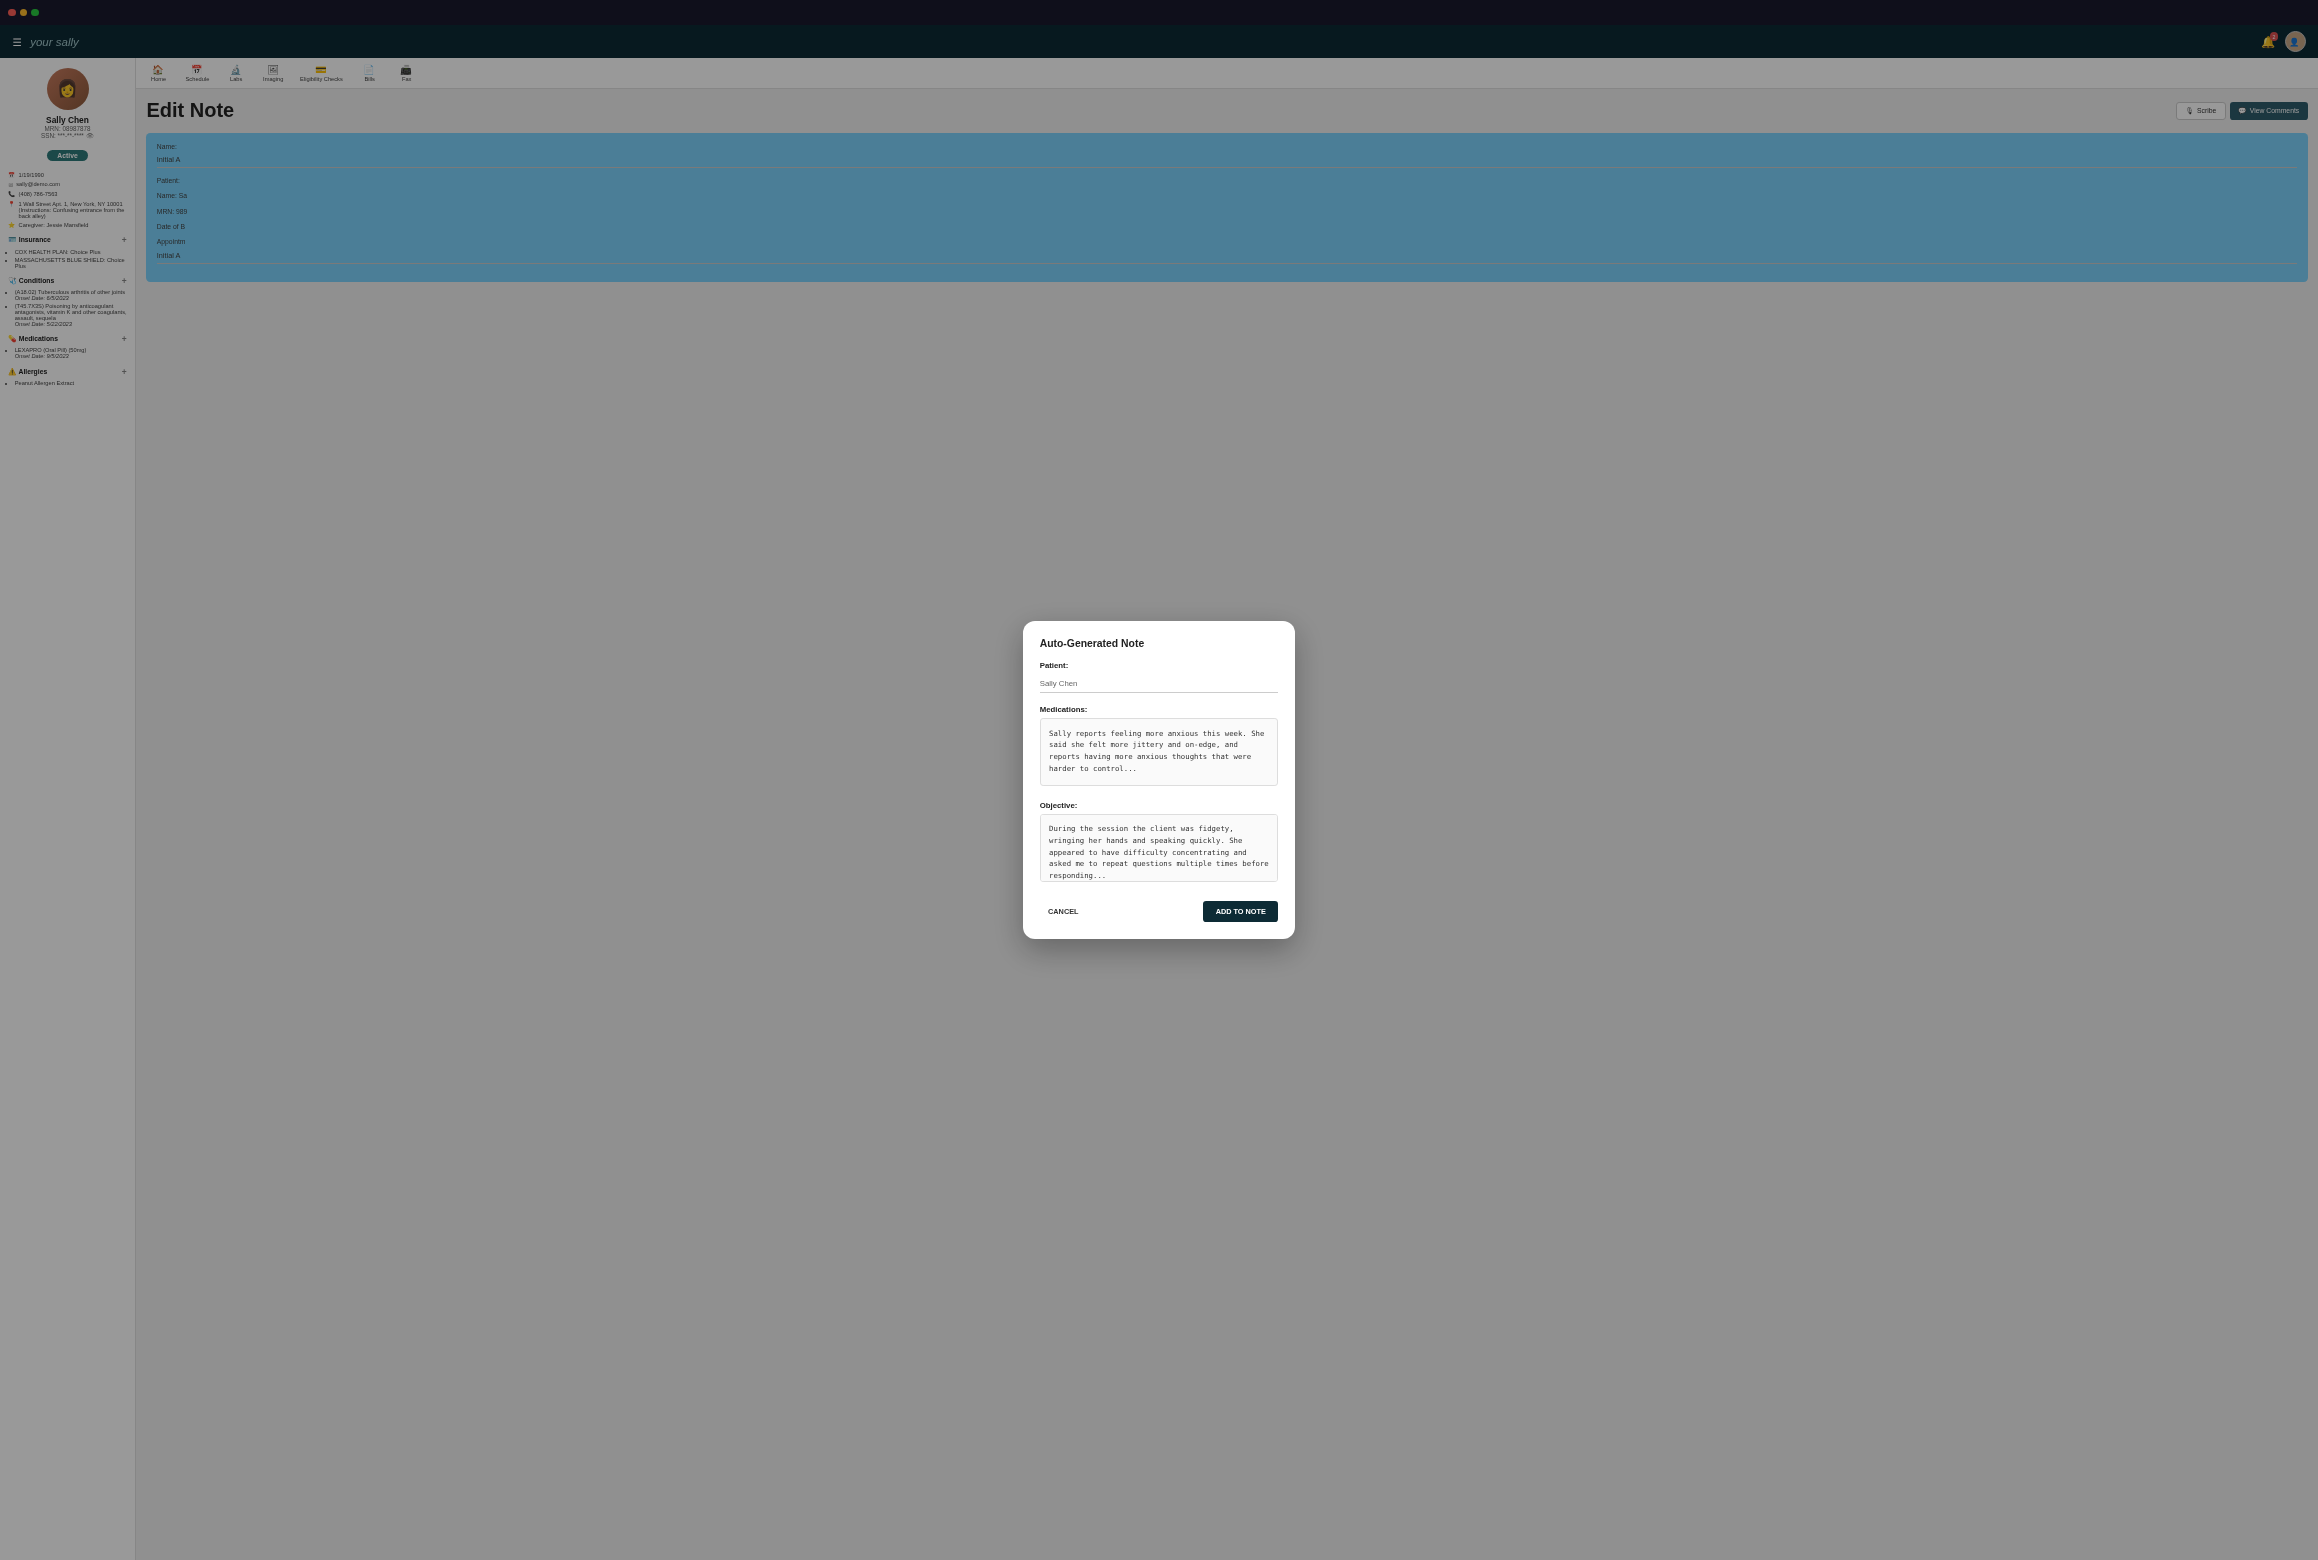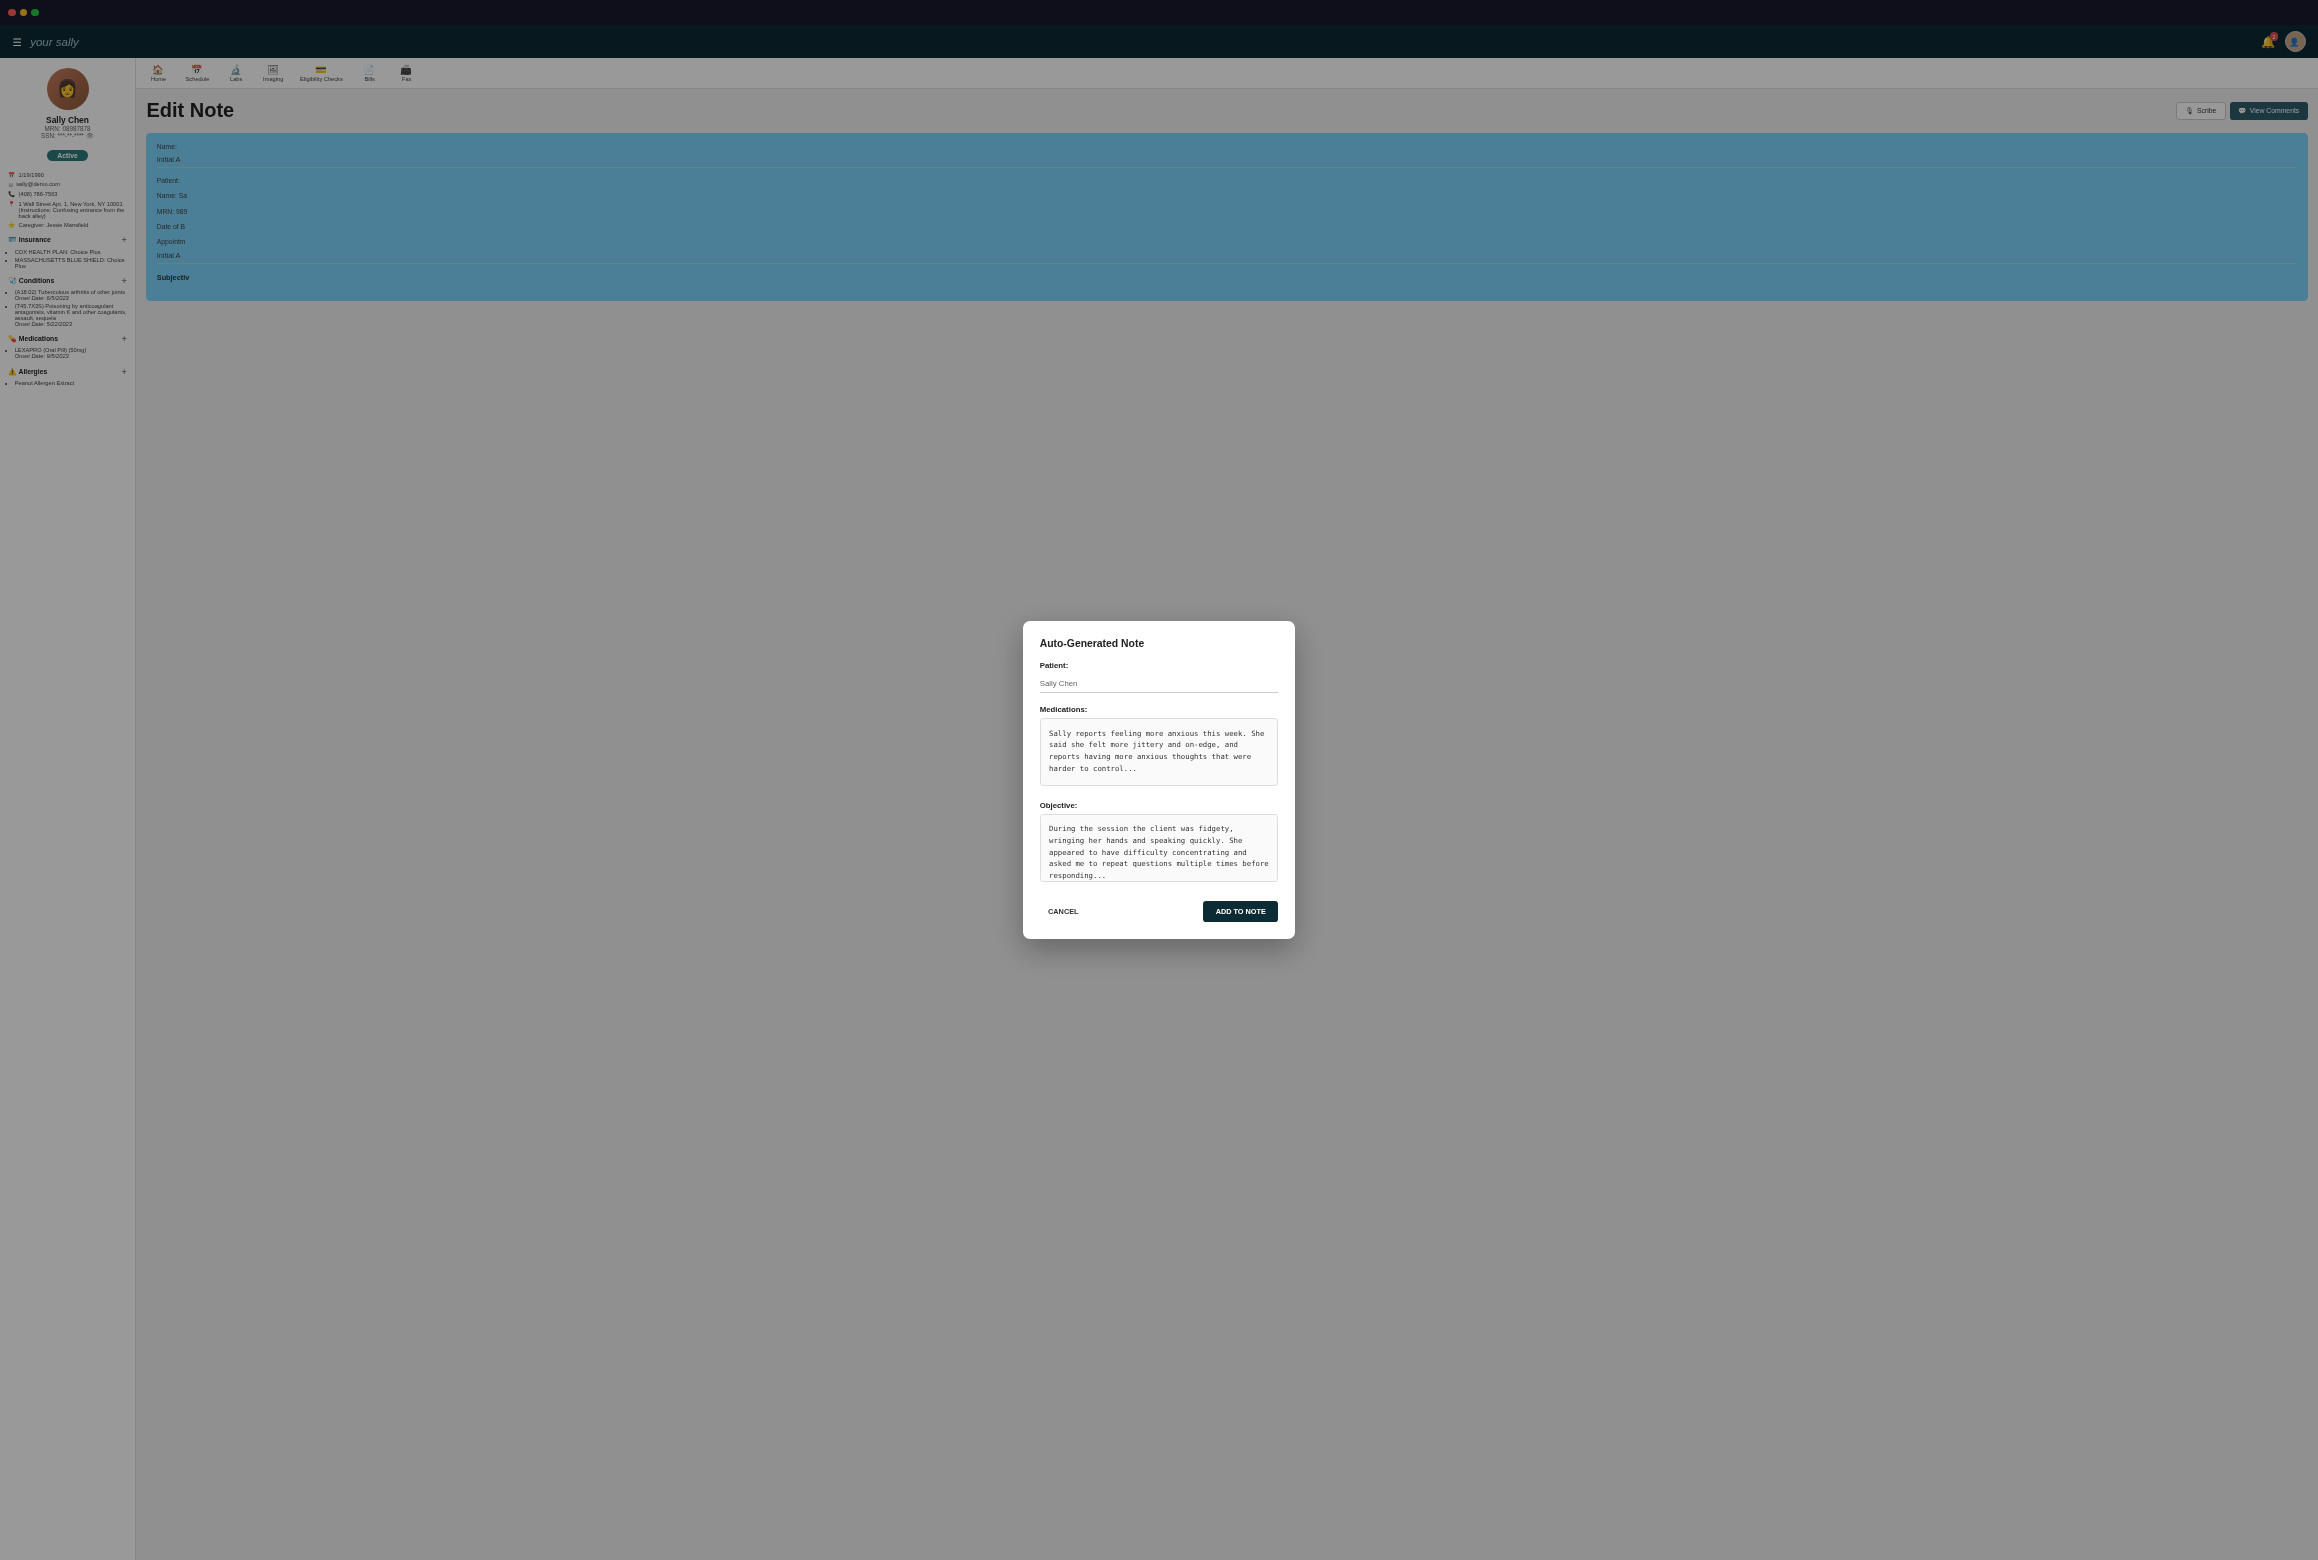--- a/index.html
+++ b/index.html
@@ -142,21 +142,21 @@
     .form-section-label { font-size: 7.3px; font-weight: 600; color: #333; margin-bottom: 4.2px; }
 
     
     .modal-overlay {
       position: fixed; top: 0; left: 0; right: 0; bottom: 0;
       background: rgba(0,0,0,0.4);
       display: flex; align-items: center; justify-content: center;
       z-index: 1000;
     }
     .modal {
-      background: white; border-radius: 7px;
+      background: white; border-radius: 12px;
       width: 272px; max-height: 90vh;
       overflow-y: auto; padding: 16.7px;
       box-shadow: 0 10.4px 31px rgba(0,0,0,0.3);
     }
     .modal-title { font-size: 10.4px; font-weight: 700; color: #222; margin-bottom: 12.5px; }
     .modal-field-label { font-size: 7.8px; font-weight: 700; color: #222; margin-bottom: 4.2px; }
     .modal-patient-input {
       width: 100%; border: none; border-bottom: 0.5px solid #ccc;
       padding: 4.2px 0; font-size: 7.8px; color: #666; outline: none;
       margin-bottom: 12.5px;
@@ -377,23 +377,20 @@
           <div class="form-row">
             <span class="form-label">MRN: 989</span>
           </div>
           <div class="form-row">
             <span class="form-label">Date of B</span>
           </div>
           <div class="form-row">
             <span class="form-label">Appointm</span>
             <input class="form-input" value="Initial A" style="">
           </div>
-          <div class="form-row">
-            <span class="form-section-label">Subjectiv</span>
-          </div>
         </div>
 
       </div>
 
     </div>
   </div>
 </div>
 
 <div class="modal-overlay">
   <div class="modal">

